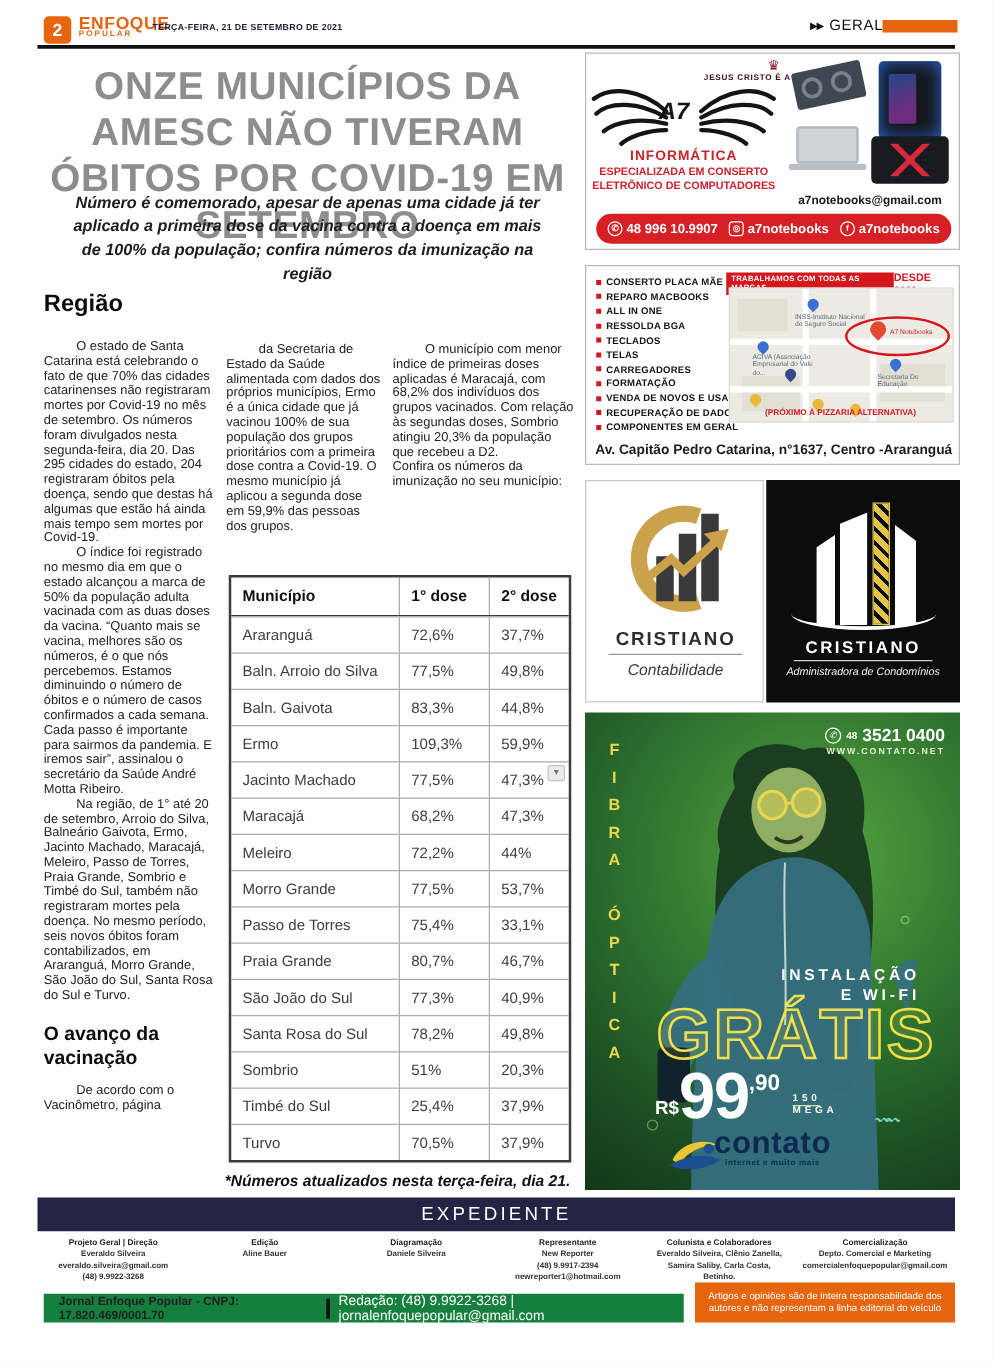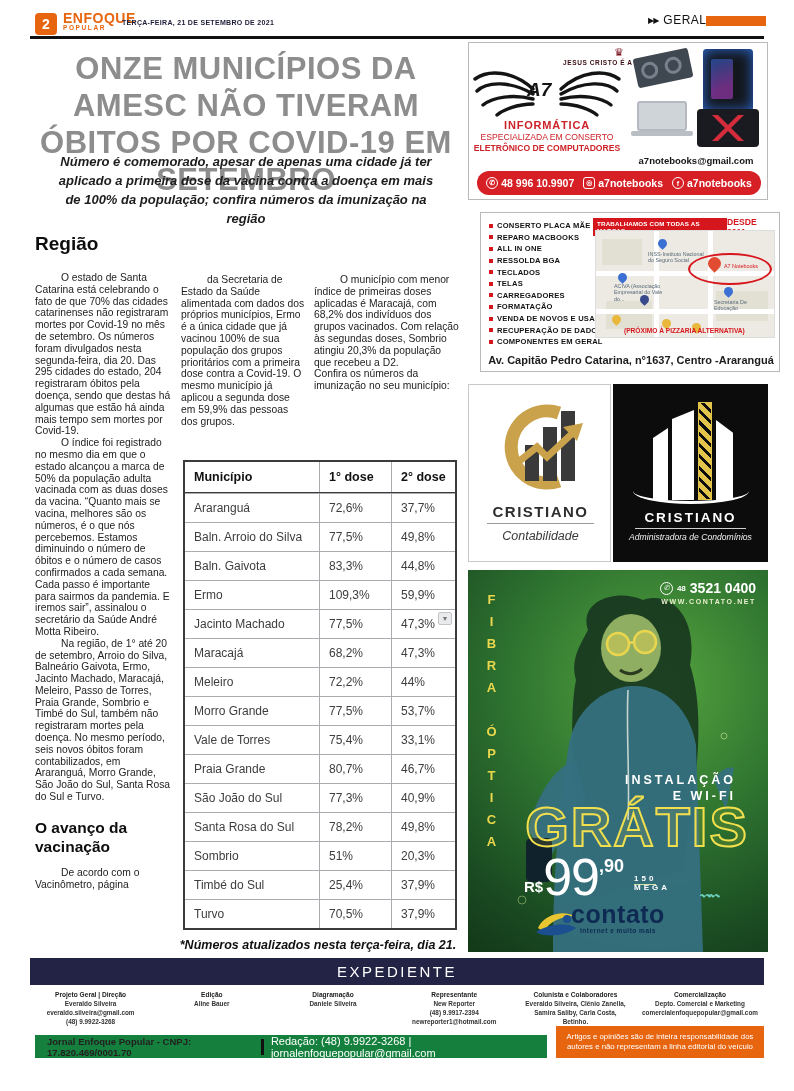--- a/index.html
+++ b/index.html
@@ -46,42 +46,42 @@
   .dd-artifact{left:438px;top:612px;width:14px;height:13px;background:#e9eaec;border:1px solid #c2c4c7;display:flex;align-items:center;justify-content:center;font-size:7px;color:#777;border-radius:2px}
 
   
   .ad{border:1px solid #b9b9b9;background:#fff}
   .a7{left:468px;top:42px;width:300px;height:158px}
   .a7-crown{left:70px;top:3px;width:160px;text-align:center;font-size:11px;color:#7a1420}
   .a7-tag{left:10px;top:16px;width:280px;text-align:center;font-size:6.5px;font-weight:bold;color:#3a0d12;letter-spacing:.6px}
   .a7-wings{left:2px;top:24px}
   .a7-logo{left:58px;top:36px;width:40px;font-size:19px;font-weight:bold;font-style:italic;color:#141414}
   .a7-l1{left:0;top:76px;width:156px;text-align:center;font-size:11px;font-weight:bold;color:#cc2229;letter-spacing:.8px}
-  .a7-l2{left:0;top:89px;width:156px;text-align:center;font-size:8.6px;font-weight:normal;color:#cc2229}
+  .a7-l2{left:0;top:89px;width:156px;text-align:center;font-size:8.6px;font-weight:bold;color:#cc2229}
   .a7-l3{left:0;top:100px;width:156px;text-align:center;font-size:8.6px;font-weight:bold;color:#cc2229}
   .gpu{left:166px;top:10px;width:56px;height:30px;background:#3f4750;border-radius:3px;transform:rotate(-12deg)}
   .gpu i{position:absolute;top:6px;width:17px;height:17px;border:3px solid #78828e;border-radius:50%}
   .gpu i.f1{left:6px}.gpu i.f2{left:30px}
   .tower{left:234px;top:6px;width:50px;height:62px;background:#14171c;border-radius:4px;box-shadow:inset 0 0 14px #2d6bd8}
   .tower i{position:absolute;left:8px;top:10px;width:22px;height:40px;background:linear-gradient(160deg,#2d6bd8,#b73fd0 70%);opacity:.55;border-radius:2px}
   .mac{left:162px;top:58px;width:62px;height:36px}
   .mac .scr{position:absolute;left:6px;top:0;width:50px;height:30px;background:#cfd4d9;border-radius:3px;border:2px solid #b4bac0}
   .mac .base{position:absolute;left:0;top:30px;width:62px;height:5px;background:#b9bfc5;border-radius:2px}
   .redlap{left:228px;top:66px;width:62px;height:38px;background:#191b20;border-radius:4px;overflow:hidden}
   .redlap i{position:absolute;left:14px;top:6px;width:34px;height:26px;background:
       linear-gradient(45deg,transparent 44%,#d62b3a 46%,#d62b3a 54%,transparent 56%),
       linear-gradient(-45deg,transparent 44%,#d62b3a 46%,#d62b3a 54%,transparent 56%)}
   .a7-mail{left:160px;top:112px;width:134px;text-align:center;font-size:9.5px;font-weight:bold;color:#151515}
   .a7-pill{left:8px;top:128px;width:284px;height:24px;background:#d71f26;border-radius:13px;display:flex;align-items:center;justify-content:center;gap:9px;color:#fff;font-weight:bold;font-size:10.5px}
   .pill-ic{display:inline-flex;width:12px;height:12px;border:1.4px solid #fff;border-radius:50%;align-items:center;justify-content:center;font-size:7px;font-style:normal}
   .pill-ic.sq{border-radius:3px}
   .pill-grp{display:flex;align-items:center;gap:3px}
 
   
-  .svc{left:480px;top:212px;width:300px;height:160px}
+  .svc{left:468px;top:212px;width:300px;height:160px}
   .svc-list{left:8px;top:7px;width:150px}
   .svc-item{display:flex;align-items:center;gap:4px;height:11.6px;font-size:7.6px;font-weight:bold;color:#121212;white-space:nowrap;letter-spacing:.2px}
   .svc-item .bullet{display:inline-block;width:4px;height:4px;background:#d6161d;flex:0 0 auto}
   .svc-badge-row{left:112px;top:4px;width:182px;display:flex;align-items:center;justify-content:space-between}
   .svc-badge{background:#d6161d;color:#fff;font-size:6.2px;font-weight:bold;padding:2px 4px;letter-spacing:.2px}
   .svc-since{color:#d6161d;font-size:8.6px;font-weight:bold}
   .map{left:114px;top:17px;width:180px;height:108px;background:#eceae2;overflow:hidden;border:1px solid #ddd}
   .map .road-h{position:absolute;left:0;width:100%;height:5px;background:#fff}
   .map .road-v{position:absolute;top:0;width:5px;height:100%;background:#fff}
   .map .blk{position:absolute;background:#e2dfd3}
@@ -114,21 +114,21 @@
   .fibra{left:16px;top:22px;writing-mode:vertical-rl;text-orientation:upright;color:#ead74d;font-weight:bold;font-size:13px;letter-spacing:7px}
   .wa-row{right:12px;top:10px;display:flex;align-items:center;gap:4px;color:#fff}
   .wa-ic{display:inline-flex;width:13px;height:13px;border:1.4px solid #fff;border-radius:50%;align-items:center;justify-content:center;font-size:7px}
   .wa-pre{font-size:8px;font-weight:bold}
   .wa-num{font-size:14px;font-weight:bold}
   .site{right:12px;top:28px;font-size:7px;letter-spacing:1.6px;color:#e9efcf;font-weight:bold}
   .inst{right:32px;top:202px;text-align:right;color:#fff;font-weight:bold;font-size:12.5px;letter-spacing:3px;line-height:16px}
   .gratis{left:0;top:224px;width:338px;text-align:center;font-size:56px;font-weight:bold;letter-spacing:2px;color:rgba(242,223,78,.12);-webkit-text-stroke:2px #f2df4e}
   .price{left:56px;top:282px;display:flex;align-items:flex-start}
   .cur{color:#fff;font-weight:bold;font-size:15px;margin-top:26px}
-  .pint{color:#fff;font-weight:normal;font-size:52px;line-height:50px;letter-spacing:-1px}
+  .pint{color:#fff;font-weight:bold;font-size:52px;line-height:50px;letter-spacing:-1px}
   .pcents{color:#fff;font-weight:bold;font-size:18px;margin-top:4px}
   .speed{margin:22px 0 0 10px;color:#fff;font-size:8px;font-weight:bold;letter-spacing:3px;line-height:9px}
   .speed .s1{border-bottom:1px solid #cfe3a8;padding-bottom:1px}
   .waves{left:232px;top:316px;color:#6fd3c2;font-size:11px;letter-spacing:-2px}
   .clogo{left:0;top:330px;width:300px;text-align:center}
   .clogo .cname{font-size:25px;font-weight:bold;color:#0e2a52;letter-spacing:.5px}
   .clogo .ctag{font-size:6.5px;color:#0e2a52;font-weight:bold;letter-spacing:.5px;margin-top:-2px}
   .swoosh{position:absolute;left:66px;top:336px}
 
   
@@ -348,21 +348,21 @@
           <div class="tcell c0">Meleiro</div>
           <div class="tcell c1">72,2%</div>
           <div class="tcell c2">44%</div>
         </div>
         <div class="trow">
           <div class="tcell c0">Morro Grande</div>
           <div class="tcell c1">77,5%</div>
           <div class="tcell c2">53,7%</div>
         </div>
         <div class="trow">
-          <div class="tcell c0">Vale de Torres</div>
+          <div class="tcell c0">Passo de Torres</div>
           <div class="tcell c1">75,4%</div>
           <div class="tcell c2">33,1%</div>
         </div>
         <div class="trow">
           <div class="tcell c0">Praia Grande</div>
           <div class="tcell c1">80,7%</div>
           <div class="tcell c2">46,7%</div>
         </div>
         <div class="trow">
           <div class="tcell c0">São João do Sul</div>

